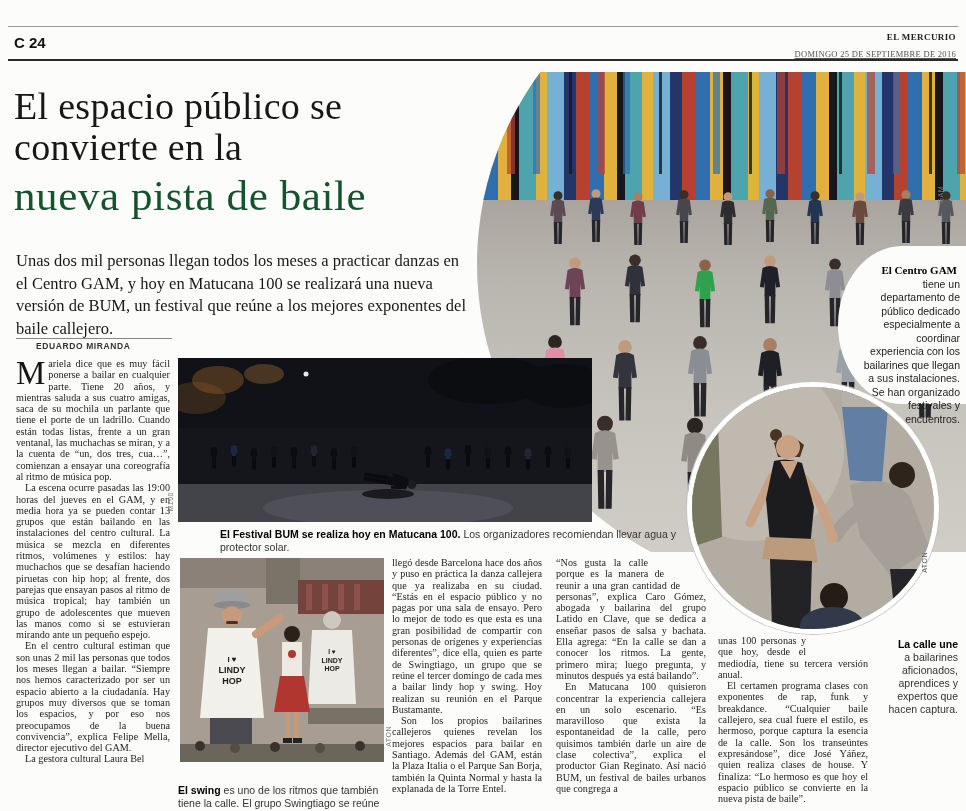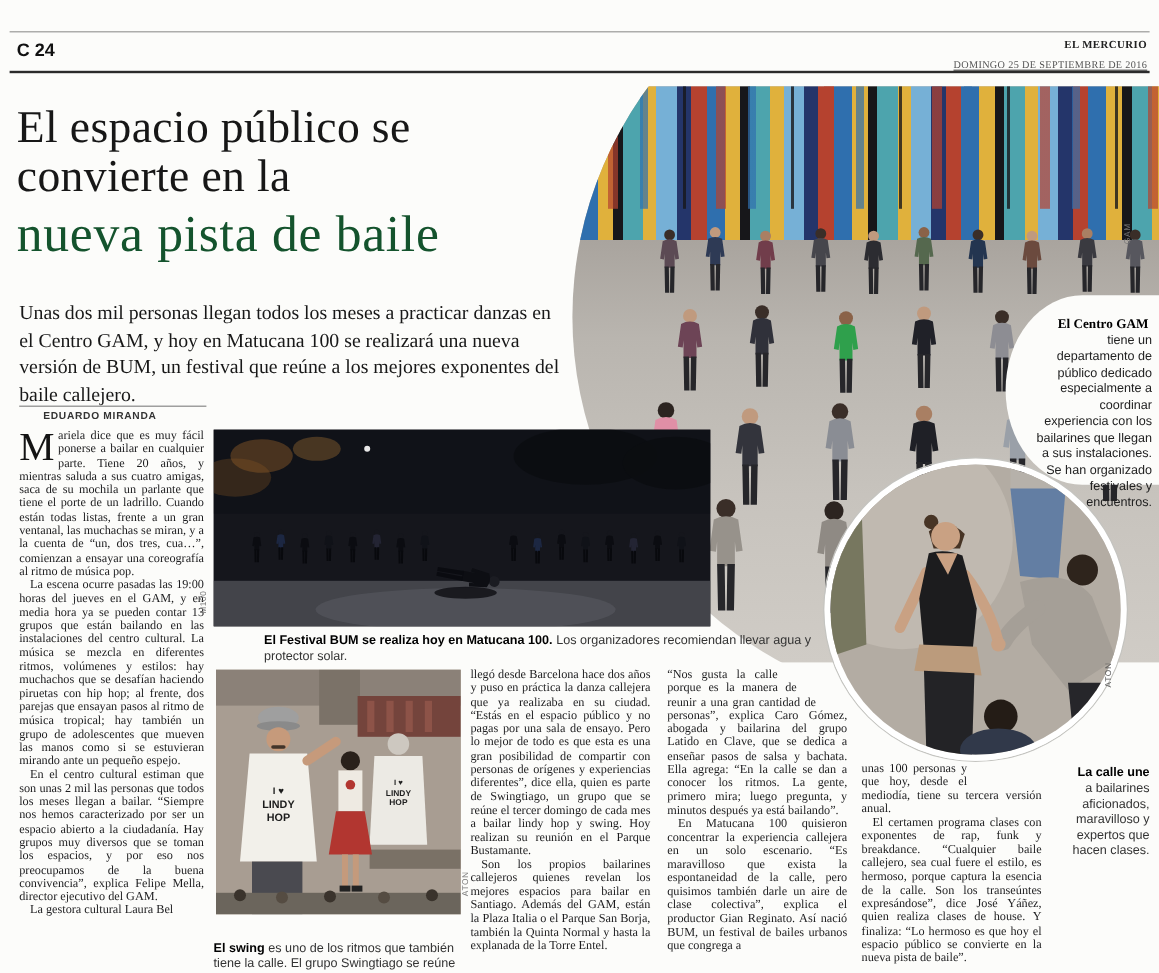--- a/index.html
+++ b/index.html
@@ -155,21 +155,21 @@
       <path d="M78,172 L120,174 L118,242 L80,242 Z" fill="#232326"></path>
       <circle cx="140" cy="150" r="6" fill="#c9a183"></circle>
       <circle cx="142" cy="210" r="14" fill="#241c16"></circle>
       <ellipse cx="140" cy="238" rx="32" ry="18" fill="#31394a"></ellipse>
     </svg>
   </div>
   <div class="credit" style="left:921px;top:552px;color:#555">ATON</div>
 
   <div class="cap cap-calle">
     <span class="cap-b">La calle une</span>
-    <span>a bailarines aficionados, maravilloso y expertos que hacen clases.</span>
+    <span>a bailarines aficionados, aprendices y expertos que hacen captura.</span>
   </div>
 
   <div class="hl">
     <div class="hl-black">El espacio público se</div>
     <div class="hl-black">convierte en la</div>
     <div class="hl-gray">nueva pista de baile</div>
   </div>
   <div class="lede">Unas dos mil personas llegan todos los meses a practicar danzas en el Centro GAM, y hoy en Matucana 100 se realizará una nueva versión de BUM, un festival que reúne a los mejores exponentes del baile callejero.</div>
   <div class="byline-rule"></div>
   <div class="byline">EDUARDO MIRANDA</div>

